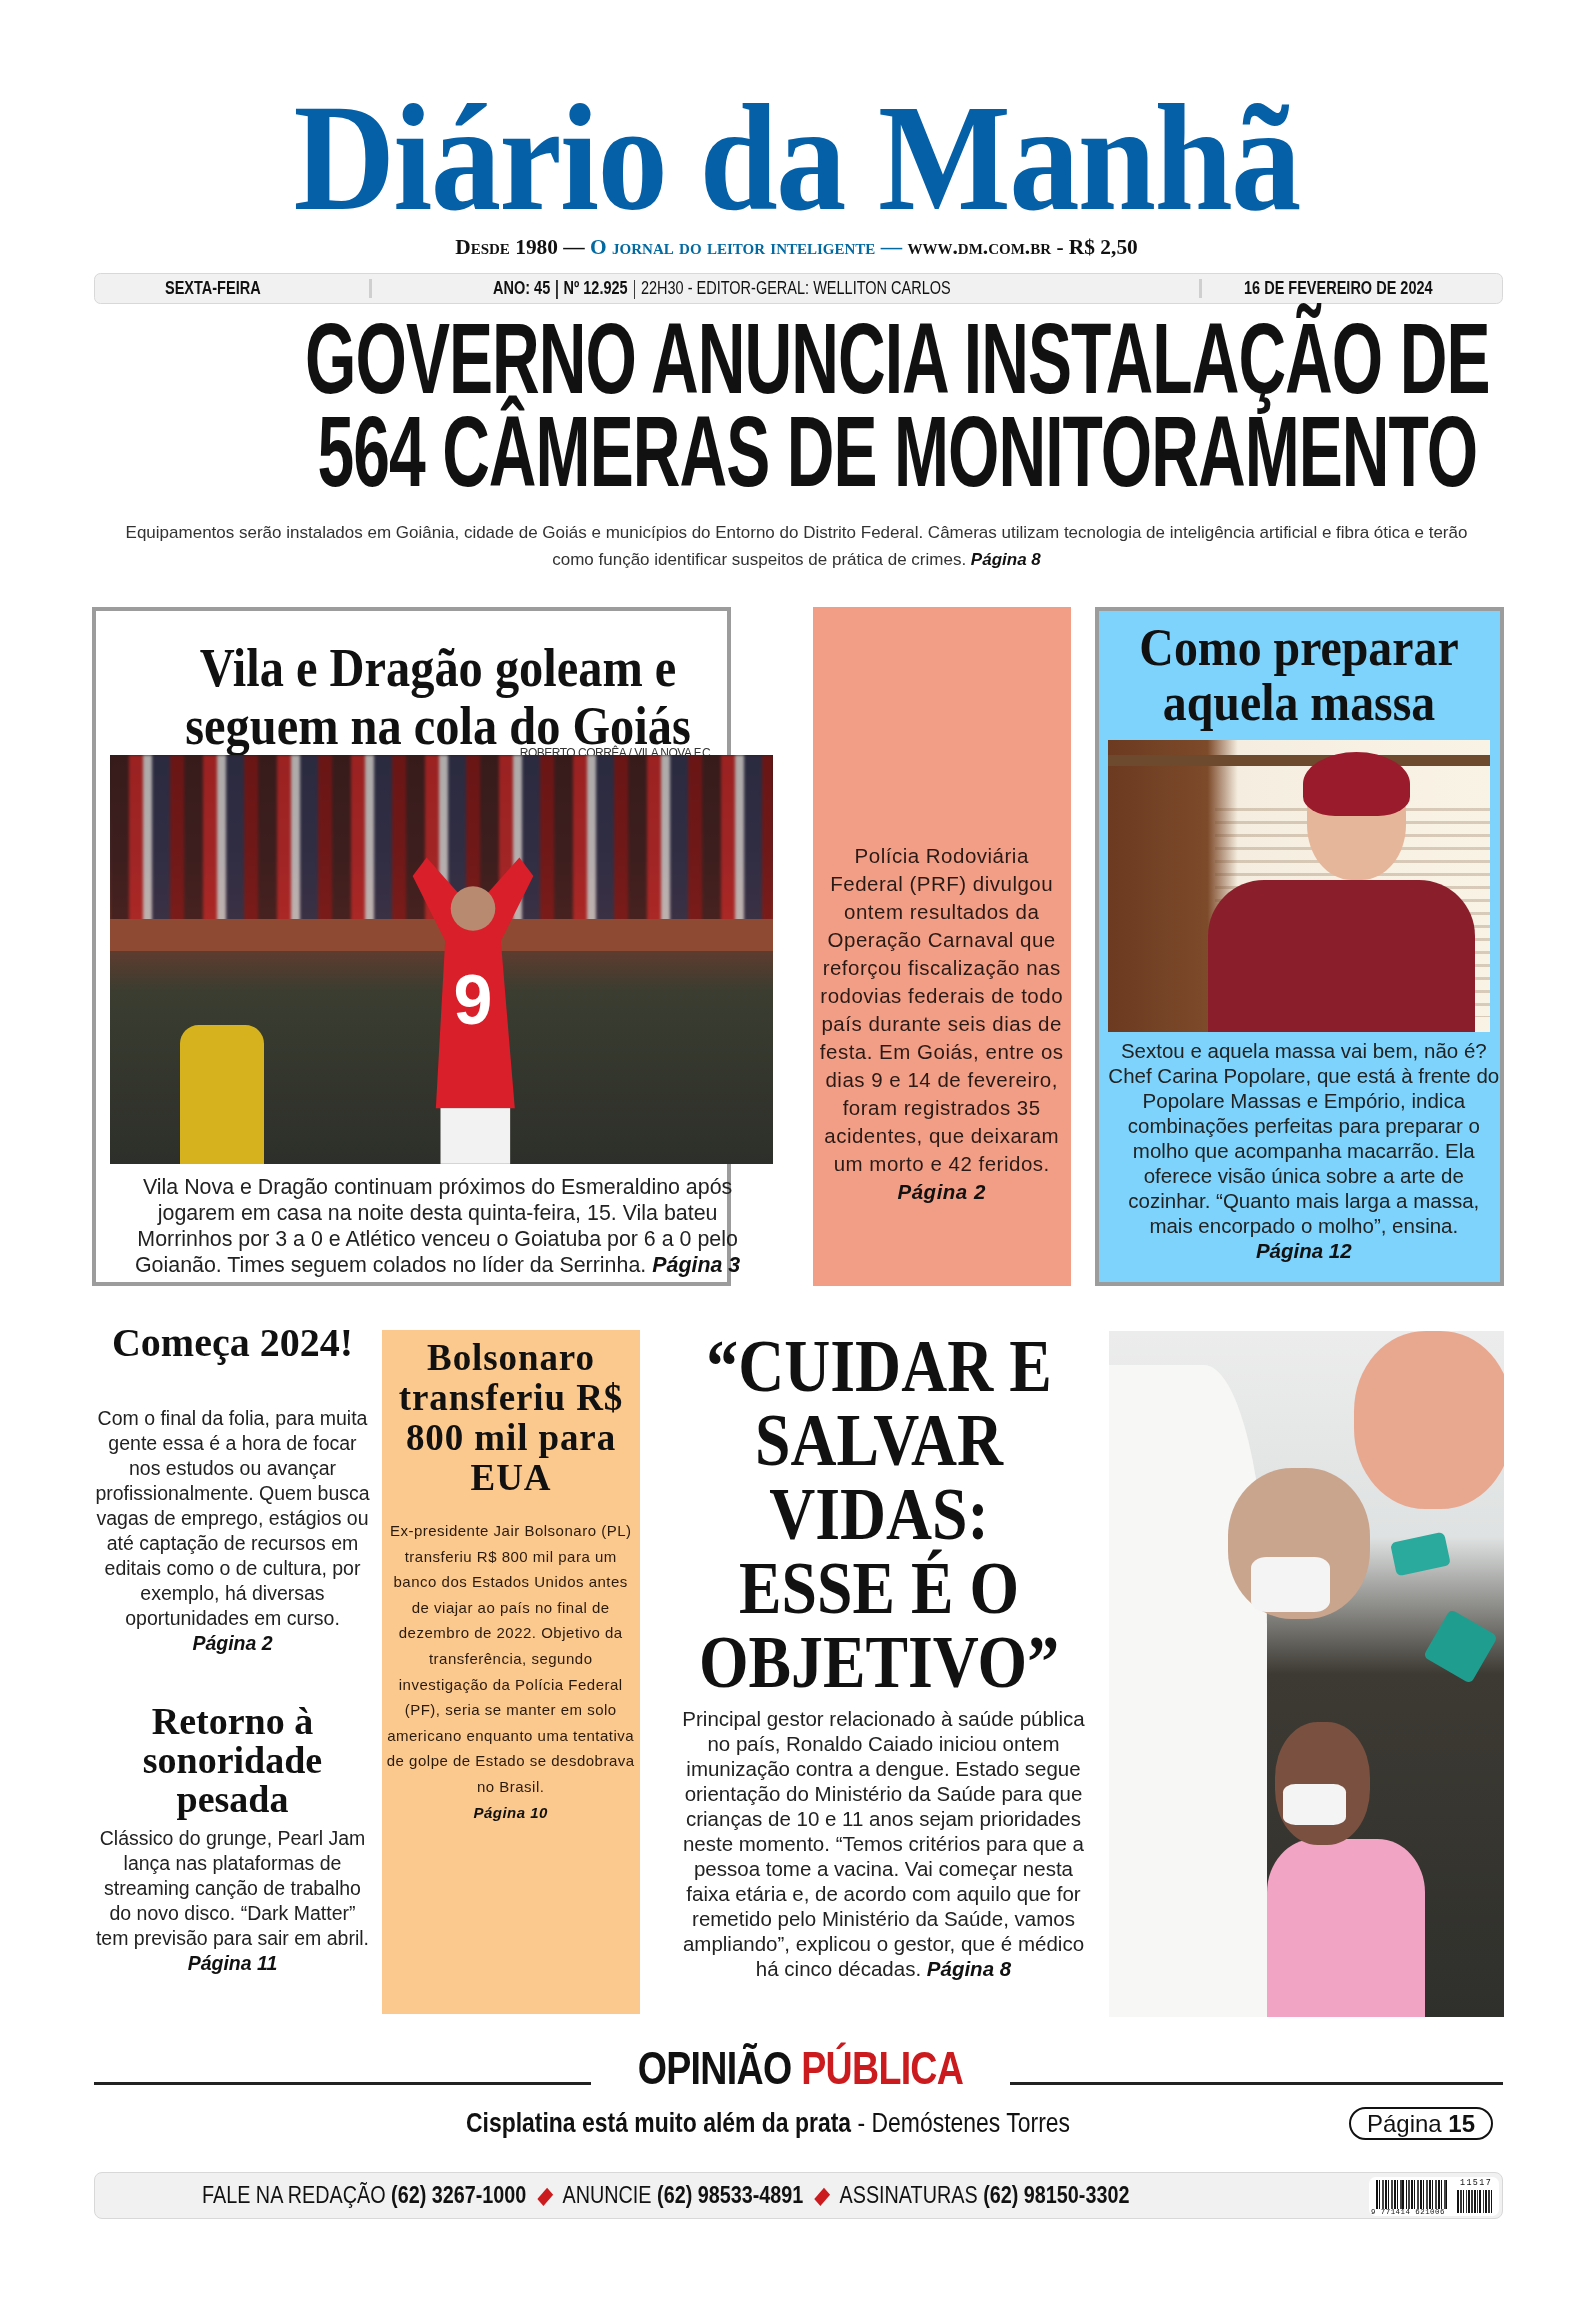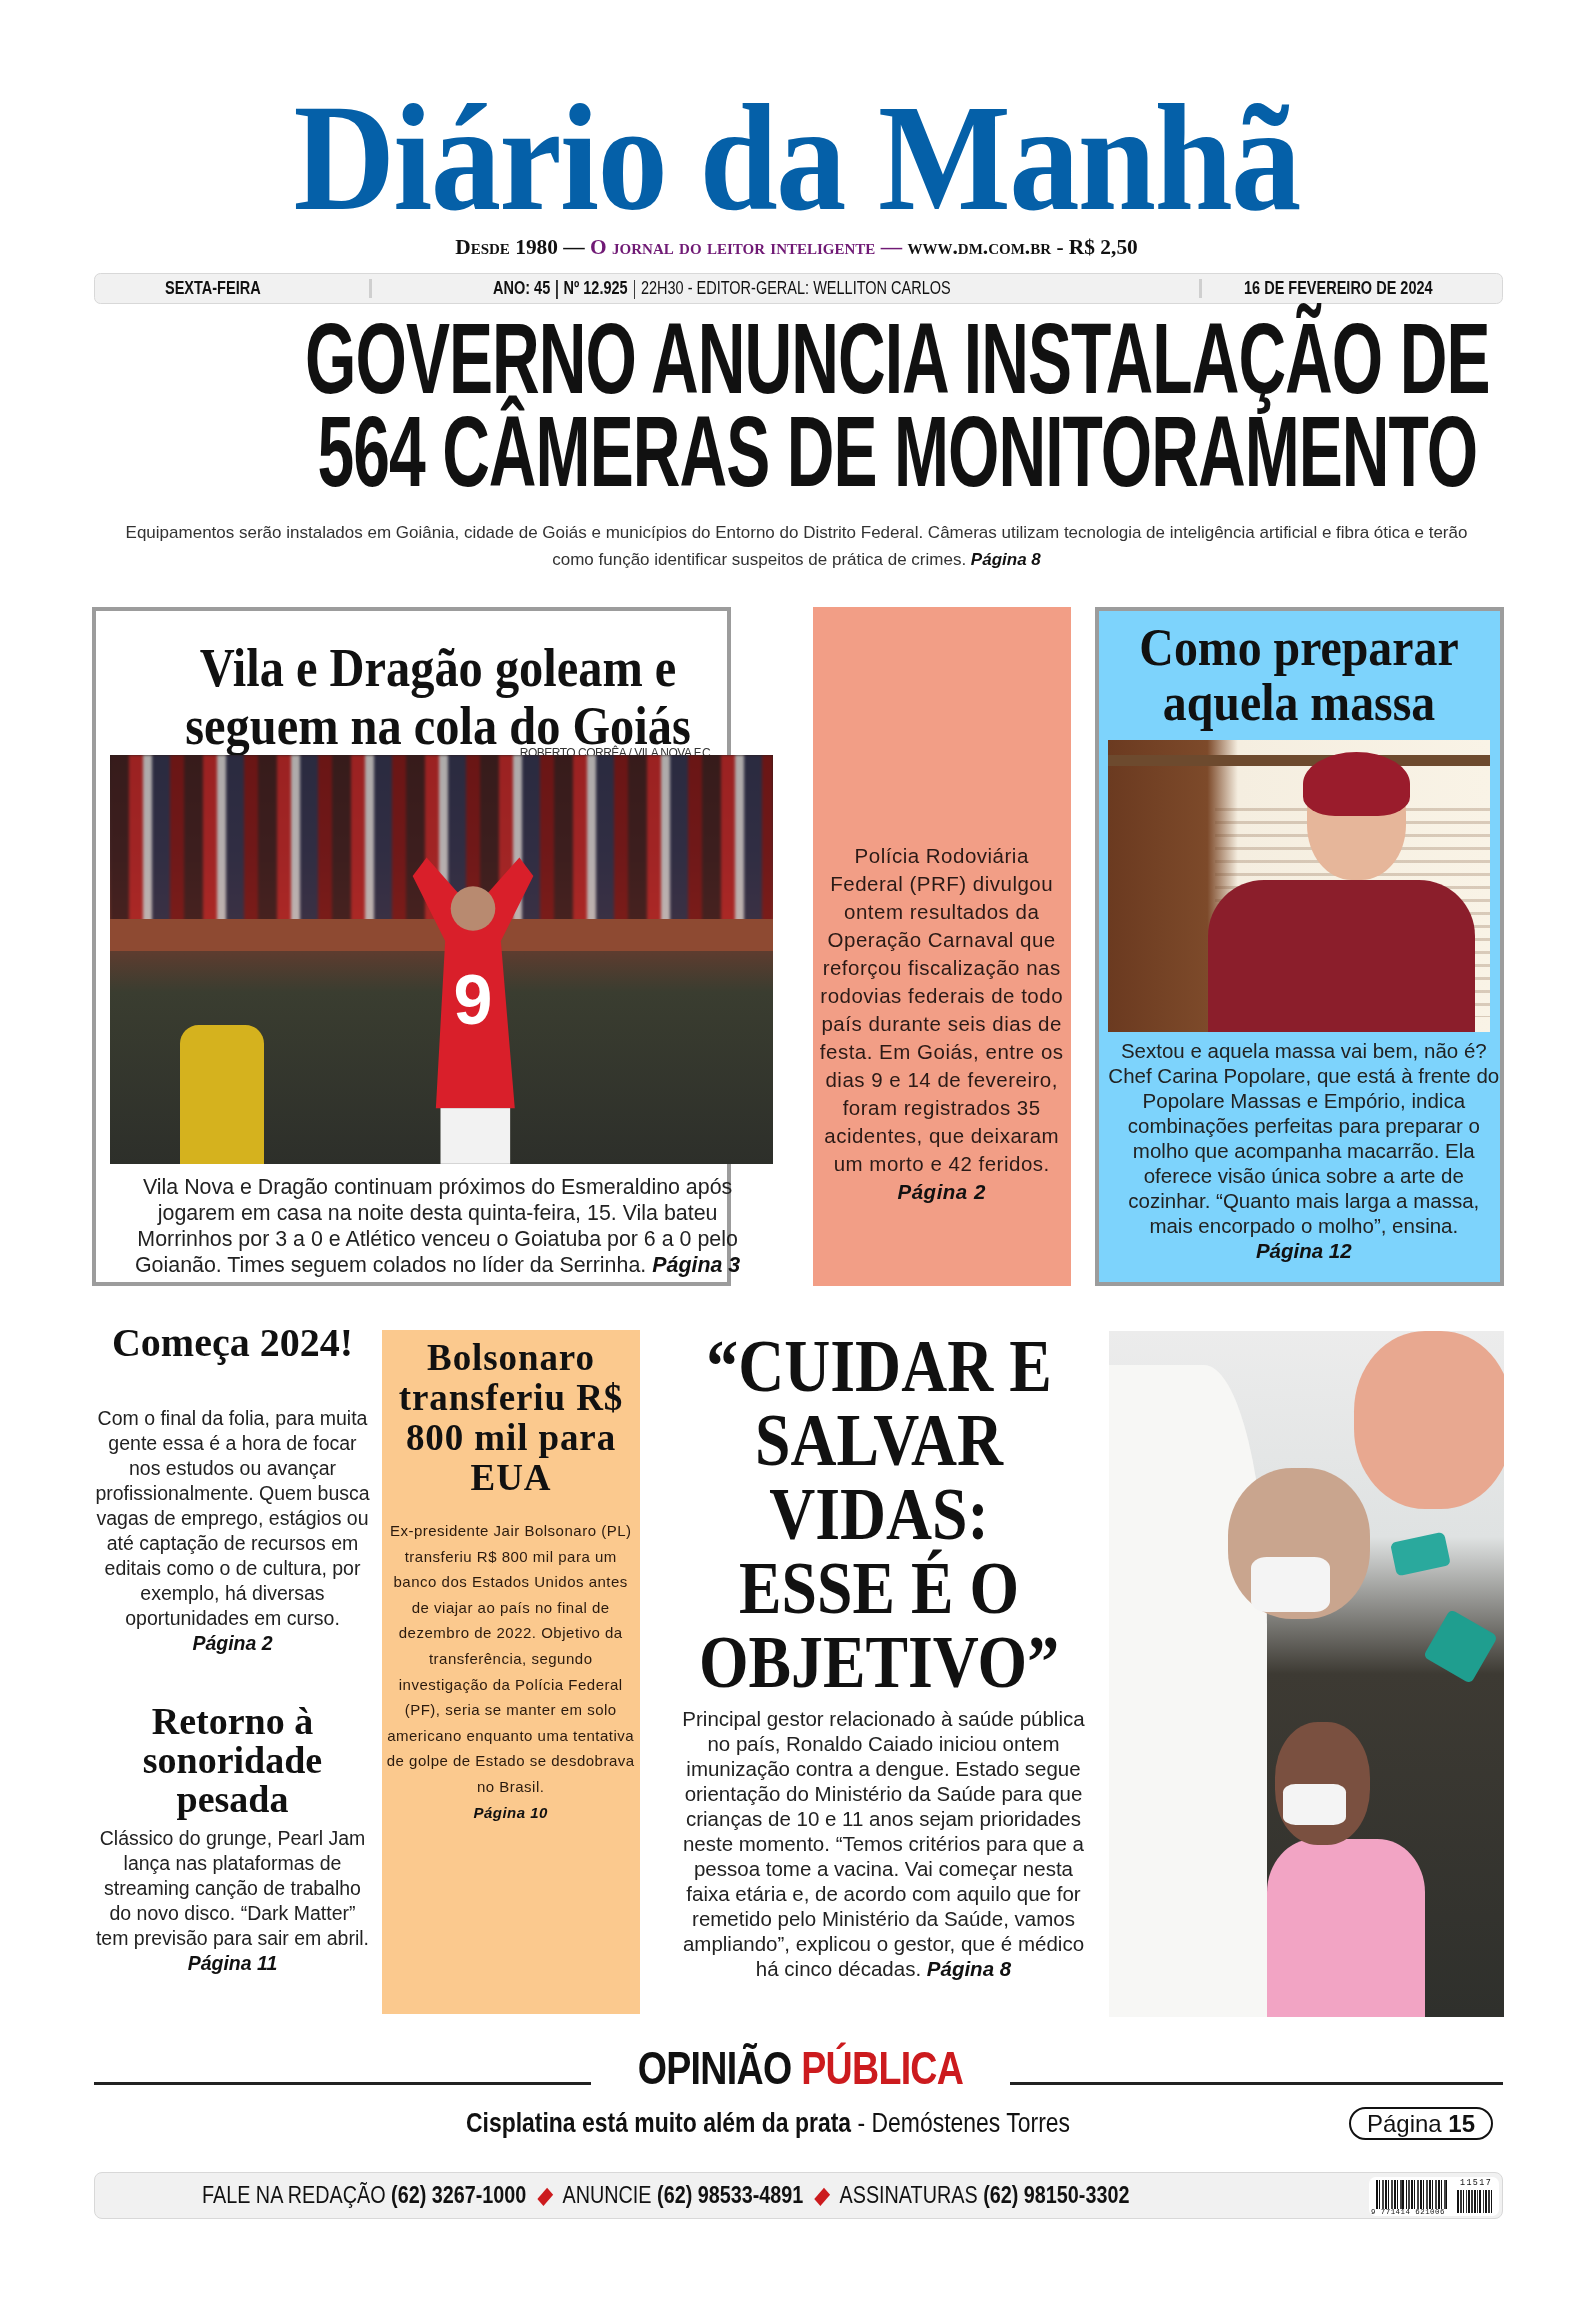--- a/index.html
+++ b/index.html
@@ -2,21 +2,21 @@
 <html style="font-size:7.4px"><head>
 <meta charset="utf-8">
 <style>
   html, body { margin:0; padding:0; }
   body { width:1593px; height:2307px; background:#ffffff; position:relative; overflow:hidden; font-family:"Liberation Sans", sans-serif; color:#111; }
   .abs { position:absolute; }
 
   
   .masthead-title { left:0; width:1593px; top:81px; height:153px; font-family:"Liberation Serif", serif; font-weight:700; font-size:153px; line-height:153px; color:#0560a8; text-align:center; letter-spacing:-1.9px; transform:scaleX(0.92); transform-origin:center; }
   .tagline { left:0; width:1593px; top:233px; height:28px; text-align:center; font-family:"Liberation Serif", serif; font-weight:700; font-size:21.4px; line-height:28px; font-variant:small-caps; }
-  .tagline .red { color:#701a75; }
+  .tagline .red { color:#0369a1; }
 
   
   .infobar { left:94px; top:273px; width:1409px; height:31px; background:#f1f1f1; border:0.9px solid #d8d8d8; border-radius:6.5px; box-sizing:border-box; font-family:"Liberation Sans", sans-serif; font-weight:700; font-size:17.7px; line-height:29px;padding-left:14px; }
   .infobar .cell { position:absolute; top:0; height:29px; transform:scaleX(0.82); transform-origin:left center; white-space:nowrap; }
   .infobar .sep { position:absolute; top:4.7px; width:2.8px; height:19.5px; background:#cfcfcf; }
   .infobar .light { font-weight:400; }
   .infobar .pipe { display:inline-block; width:1.4px; height:18.6px; background:#111; vertical-align:middle; margin:0 7.4px; }
   .headline-wrap { left:0; top:312px; width:1593px; height:195px; text-align:center; }
   .dek { left:121px; width:1351px; top:519px; height:60px; font-size:17px; line-height:27px; text-align:center; color:#333; }
   .pg { font-weight:700; font-style:italic; color:#111; }

